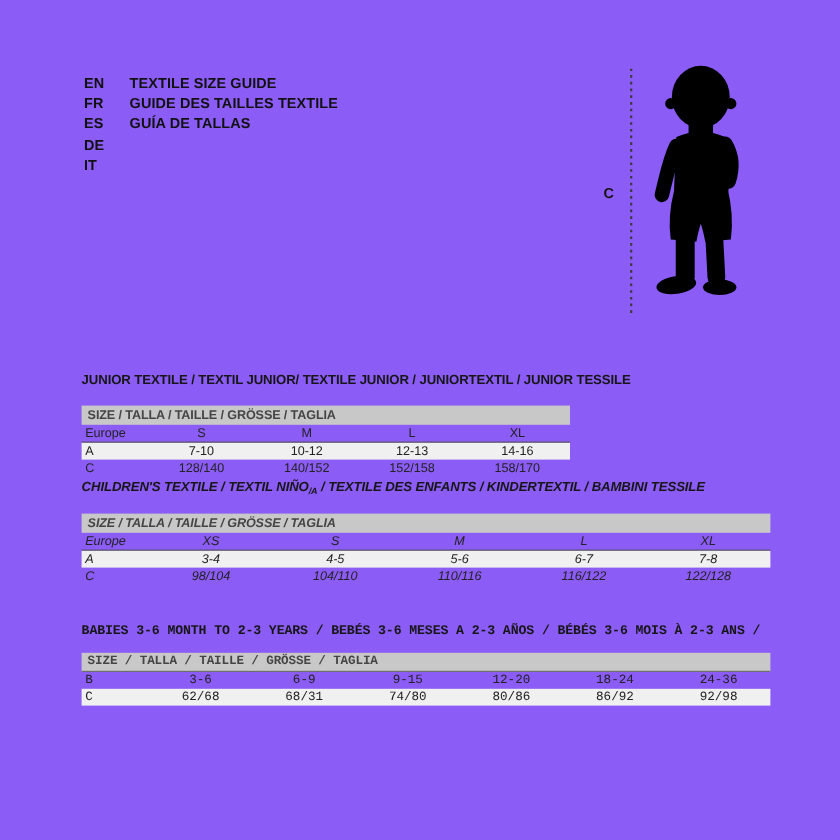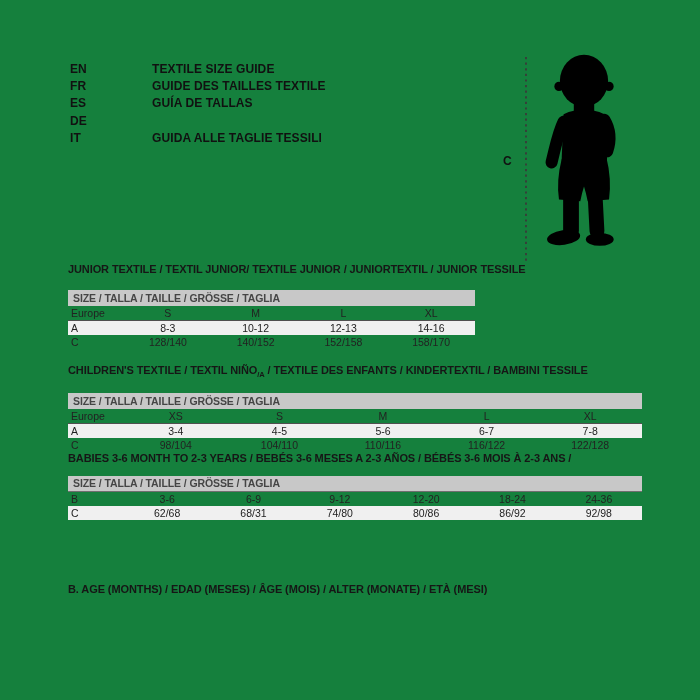--- a/index.html
+++ b/index.html
@@ -1,35 +1,35 @@
 <!DOCTYPE html>
 <html><head>
 <meta charset="utf-8">
 <style>
   html,body{margin:0;padding:0;background:#ffffff;}
   body{font-family:"Liberation Sans",sans-serif;color:#111;}
-  #canvas{position:relative;width:700px;height:700px;background:#15803d;overflow:hidden;}
+  #canvas{position:relative;width:700px;height:700px;background:#8b5cf6;overflow:hidden;}
 
   
   .lang-block{position:absolute;left:70px;top:60px;}
   .lang-row{display:flex;height:17.4px;align-items:center;}
   .lang-code{width:38px;font-weight:bold;font-size:12px;letter-spacing:0.1px;}
-  .lang-label{font-weight:bold;font-size:12px;letter-spacing:0.1px;margin-left:44px;}
+  .lang-label{font-weight:bold;font-size:12px;letter-spacing:0.1px;}
 
   
   .figure-c-label{position:absolute;left:503px;top:154px;font-weight:bold;font-size:12px;}
   .dash-line-wrap{position:absolute;left:524px;top:57px;}
   .baby-wrap{position:absolute;left:533px;top:52px;}
 
   
   .section{position:absolute;left:68px;}
   #sec1{top:263px;}
-  #sec2{top:364px;}
-  #sec3{top:452px;}
-  .sec-title{font-weight:bold;font-size:11px;line-height:13.5px;letter-spacing:-0.1px;color:#161616;}
+  #sec2{top:352px;font-style:italic;}
+  #sec3{top:472px;font-family:Liberation Mono, monospace;}
+  .sec-title{font-weight:bold;font-size:11px;line-height:13.5px;letter-spacing:-0.1px;color:#161616;margin-top:48px;}
   .sec-title .subsize{font-size:7.5px;vertical-align:-2.5px;font-weight:bold;}
   #sec1 .tbl{margin-top:13px;width:407px;}
   #sec2 .tbl{margin-top:12px;width:574px;}
   #sec3 .tbl{margin-top:10px;width:574px;}
 
   .tbl-bar{height:16px;background:#c8c8c8;display:flex;align-items:center;
            padding-left:5px;box-sizing:border-box;font-weight:bold;font-size:10.5px;
            color:#454545;letter-spacing:-0.1px;}
   .tbl.no-europe .tbl-bar{border-bottom:1px solid #6e6e6e;}
   .t-row{display:flex;height:14px;align-items:center;font-size:10.5px;color:#222;}
@@ -58,21 +58,20 @@
       </div>
       <div class="lang-row">
         <span class="lang-code">ES</span>
         <span class="lang-label">GUÍA DE TALLAS</span>
       </div>
       <div class="lang-row">
         <span class="lang-code">DE</span>
       </div>
       <div class="lang-row">
         <span class="lang-code">IT</span>
-        <span class="lang-label">GUIDA ALLE TAGLIE TESSILI</span>
       </div>
     </div>
 
   <div class="figure-c-label">C</div>
 
   <div class="dash-line-wrap">
     <svg width="4" height="206" aria-hidden="true">
       <line x1="2" y1="0" x2="2" y2="206" stroke="#3a3a3a" stroke-width="1.8" stroke-dasharray="2.2,3.4"></line>
     </svg>
   </div>
@@ -112,21 +111,21 @@
         <div class="tbl-bar">SIZE / TALLA / TAILLE / GRÖSSE / TAGLIA</div>
         <div class="t-row divider">
           <span class="t-label">Europe</span>
           <span class="t-cell">S</span>
           <span class="t-cell">M</span>
           <span class="t-cell">L</span>
           <span class="t-cell">XL</span>
         </div>
         <div class="t-row shaded">
           <span class="t-label">A</span>
-          <span class="t-cell">8-3</span>
+          <span class="t-cell">7-10</span>
           <span class="t-cell">10-12</span>
           <span class="t-cell">12-13</span>
           <span class="t-cell">14-16</span>
         </div>
         <div class="t-row">
           <span class="t-label">C</span>
           <span class="t-cell">128/140</span>
           <span class="t-cell">140/152</span>
           <span class="t-cell">152/158</span>
           <span class="t-cell">158/170</span>
@@ -166,34 +165,33 @@
   <div class="section" id="sec3">
       <div class="sec-title">
         <div>BABIES 3-6 MONTH TO 2-3 YEARS / BEBÉS 3-6 MESES A 2-3 AÑOS / BÉBÉS 3-6 MOIS À 2-3 ANS /</div>
       </div>
       <div class="tbl no-europe">
         <div class="tbl-bar">SIZE / TALLA / TAILLE / GRÖSSE / TAGLIA</div>
         <div class="t-row">
           <span class="t-label">B</span>
           <span class="t-cell">3-6</span>
           <span class="t-cell">6-9</span>
-          <span class="t-cell">9-12</span>
+          <span class="t-cell">9-15</span>
           <span class="t-cell">12-20</span>
           <span class="t-cell">18-24</span>
           <span class="t-cell">24-36</span>
         </div>
         <div class="t-row shaded">
           <span class="t-label">C</span>
           <span class="t-cell">62/68</span>
           <span class="t-cell">68/31</span>
           <span class="t-cell">74/80</span>
           <span class="t-cell">80/86</span>
           <span class="t-cell">86/92</span>
           <span class="t-cell">92/98</span>
         </div>
       </div>
     </div>
 
   <div class="legend">
-      <div class="legend-line">B. AGE (MONTHS) / EDAD (MESES) / ÂGE (MOIS) / ALTER (MONATE) / ETÀ (MESI)</div>
     </div>
 
 </div>
 
 </body></html>

